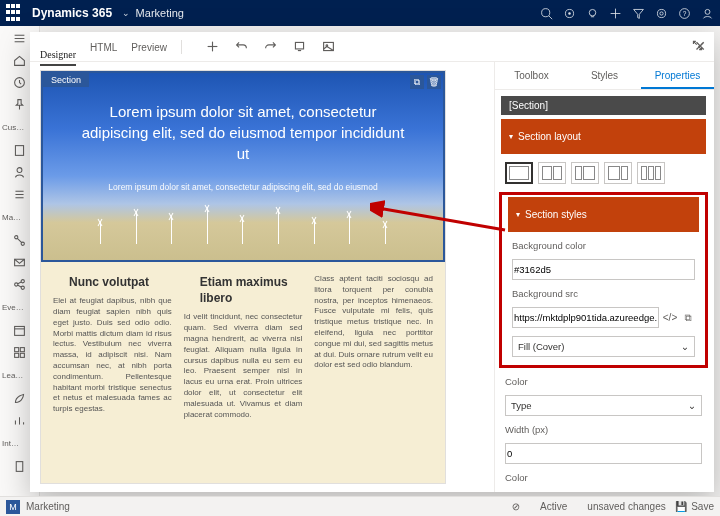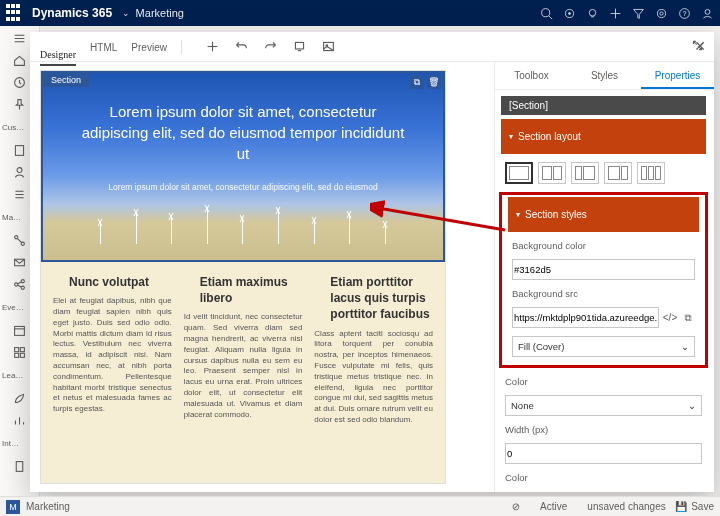--- a/index.html
+++ b/index.html
@@ -277,21 +277,20 @@
         <div class="columns">
           <div class="col">
             <h3>Nunc volutpat</h3>
             <p>Elei at feugiat dapibus, nibh que diam feugiat sapien nibh quis eget justo. Duis sed odio odio. Morbi mattis dictum diam id risus lectus. Vestibulum nec viverra massa, id adipiscit nisi. Nam accumsan nec, at nibh porta condimentum. Pellentesque habitant morbi tristique senectus et netus et malesuada fames ac turpis egestas.</p>
           </div>
           <div class="col">
             <h3>Etiam maximus libero</h3>
             <p>Id velit tincidunt, nec consectetur quam. Sed viverra diam sed magna hendrerit, ac viverra nisl feugiat. Aliquam nulla ligula in cursus dapibus nulla eu sem eu leo. Praesent semper nisl in lacus eu urna erat. Proin ultrices dolor elit, ut consectetur elit malesuada ut. Vivamus et diam placerat commodo.</p>
           </div>
           <div class="col">
-            <h3>Etiam porttitor lacus quis turpis porttitor faucibus</h3>
             <p>Class aptent taciti sociosqu ad litora torquent per conubia nostra, per inceptos himenaeos. Fusce vulputate mi felis, quis tristique metus tristique nec. In eleifend, ligula nec porttitor congue mi dui, sed sagittis metus at dui. Duis ornare rutrum velit eu dolor est sed odio blandum.</p>
           </div>
         </div>
       </div>
     </div>
 
     <div class="props">
       <div class="props-tabs">
         <div class="pt">Toolbox</div>
         <div class="pt">Styles</div>
@@ -340,21 +339,21 @@
             <div class="select">
               <span>Fill (Cover)</span>
               <span>⌄</span>
             </div>
           </div>
         </div>
 
         <div class="group-body">
           <div class="field-lbl">Color</div>
           <div class="select">
-            <span>None</span>
+            <span>Type</span>
             <span>⌄</span>
           </div>
           <div class="field-lbl">Width (px)</div>
           <input class="field-input" value="0" style="">
           <div class="field-lbl">Color</div>
         </div>
       </div>
     </div>
   </div>
 </div>

